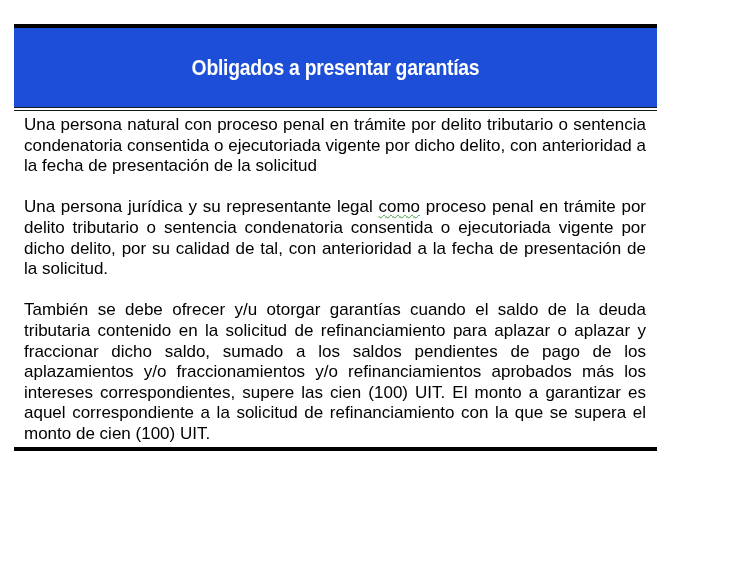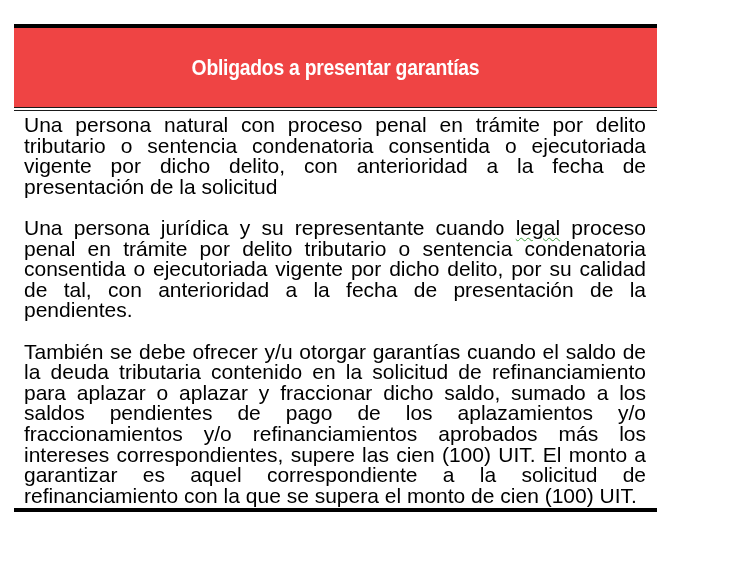--- a/index.html
+++ b/index.html
@@ -1,37 +1,37 @@
 <!DOCTYPE html>
 <html><head>
 <meta charset="utf-8">
 <style>
   html, body { margin: 0; padding: 0; background: #ffffff; }
   body { width: 730px; height: 565px; position: relative; overflow: hidden;
          font-family: "Liberation Sans", sans-serif; color: #000; }
   .card { position: absolute; left: 14px; top: 24px; width: 643px; }
   .top-bar { height: 4px; background: #000; }
-  .header { height: 79px; background: #ef4444; display: flex; align-items: center; justify-content: center; }
+  .header { height: 79px; background: #1d4ed8; display: flex; align-items: center; justify-content: center; }
   .title { color: #ffffff; font-weight: bold; font-size: 22px; letter-spacing: -0.3px;
            transform: scaleX(0.88); transform-origin: center; white-space: nowrap; }
   .double-rule { height: 4px; border-top: 1.5px solid #1a1a1a; border-bottom: 1.5px solid #1a1a1a; box-sizing: border-box; background:#fff; }
   .body { padding: 4px 11px 0 10px; }
-  .para { font-size: 21px; line-height: 20.6px; text-align: justify; margin: 0 0 20.6px 0; }
+  .para { font-size: 17px; line-height: 20.6px; text-align: justify; margin: 0 0 20.6px 0; }
   .para:last-child { margin-bottom: 2px; margin-top: 20px; }
   .grammar { text-decoration: underline wavy #3c9d3c; text-decoration-thickness: 1px; text-underline-offset: 2px; }
   .bottom-bar { height: 4px; background: #000; margin-top: 2px; }
 </style>
 </head>
 <body>
 
 <div class="card">
   <div class="top-bar"></div>
   <div class="header">
     <span class="title">Obligados a presentar garantías</span>
   </div>
   <div class="double-rule"></div>
   <div class="body">
     <p class="para">Una persona natural con proceso penal en trámite por delito tributario o sentencia condenatoria consentida o ejecutoriada vigente por dicho delito, con anterioridad a la fecha de presentación de la solicitud</p>
-    <p class="para"><span>Una persona jurídica y su representante cuando </span><span class="grammar">legal</span><span> proceso penal en trámite por delito tributario o sentencia condenatoria consentida o ejecutoriada vigente por dicho delito, por su calidad de tal, con anterioridad a la fecha de presentación de la pendientes.</span></p>
+    <p class="para"><span>Una persona jurídica y su representante legal </span><span class="grammar">como</span><span> proceso penal en trámite por delito tributario o sentencia condenatoria consentida o ejecutoriada vigente por dicho delito, por su calidad de tal, con anterioridad a la fecha de presentación de la solicitud.</span></p>
     <p class="para">También se debe ofrecer y/u otorgar garantías cuando el saldo de la deuda tributaria contenido en la solicitud de refinanciamiento para aplazar o aplazar y fraccionar dicho saldo, sumado a los saldos pendientes de pago de los aplazamientos y/o fraccionamientos y/o refinanciamientos aprobados más los intereses correspondientes, supere las cien (100) UIT. El monto a garantizar es aquel correspondiente a la solicitud de refinanciamiento con la que se supera el monto de cien (100) UIT.</p>
   </div>
   <div class="bottom-bar"></div>
 </div>
 
 </body></html>

